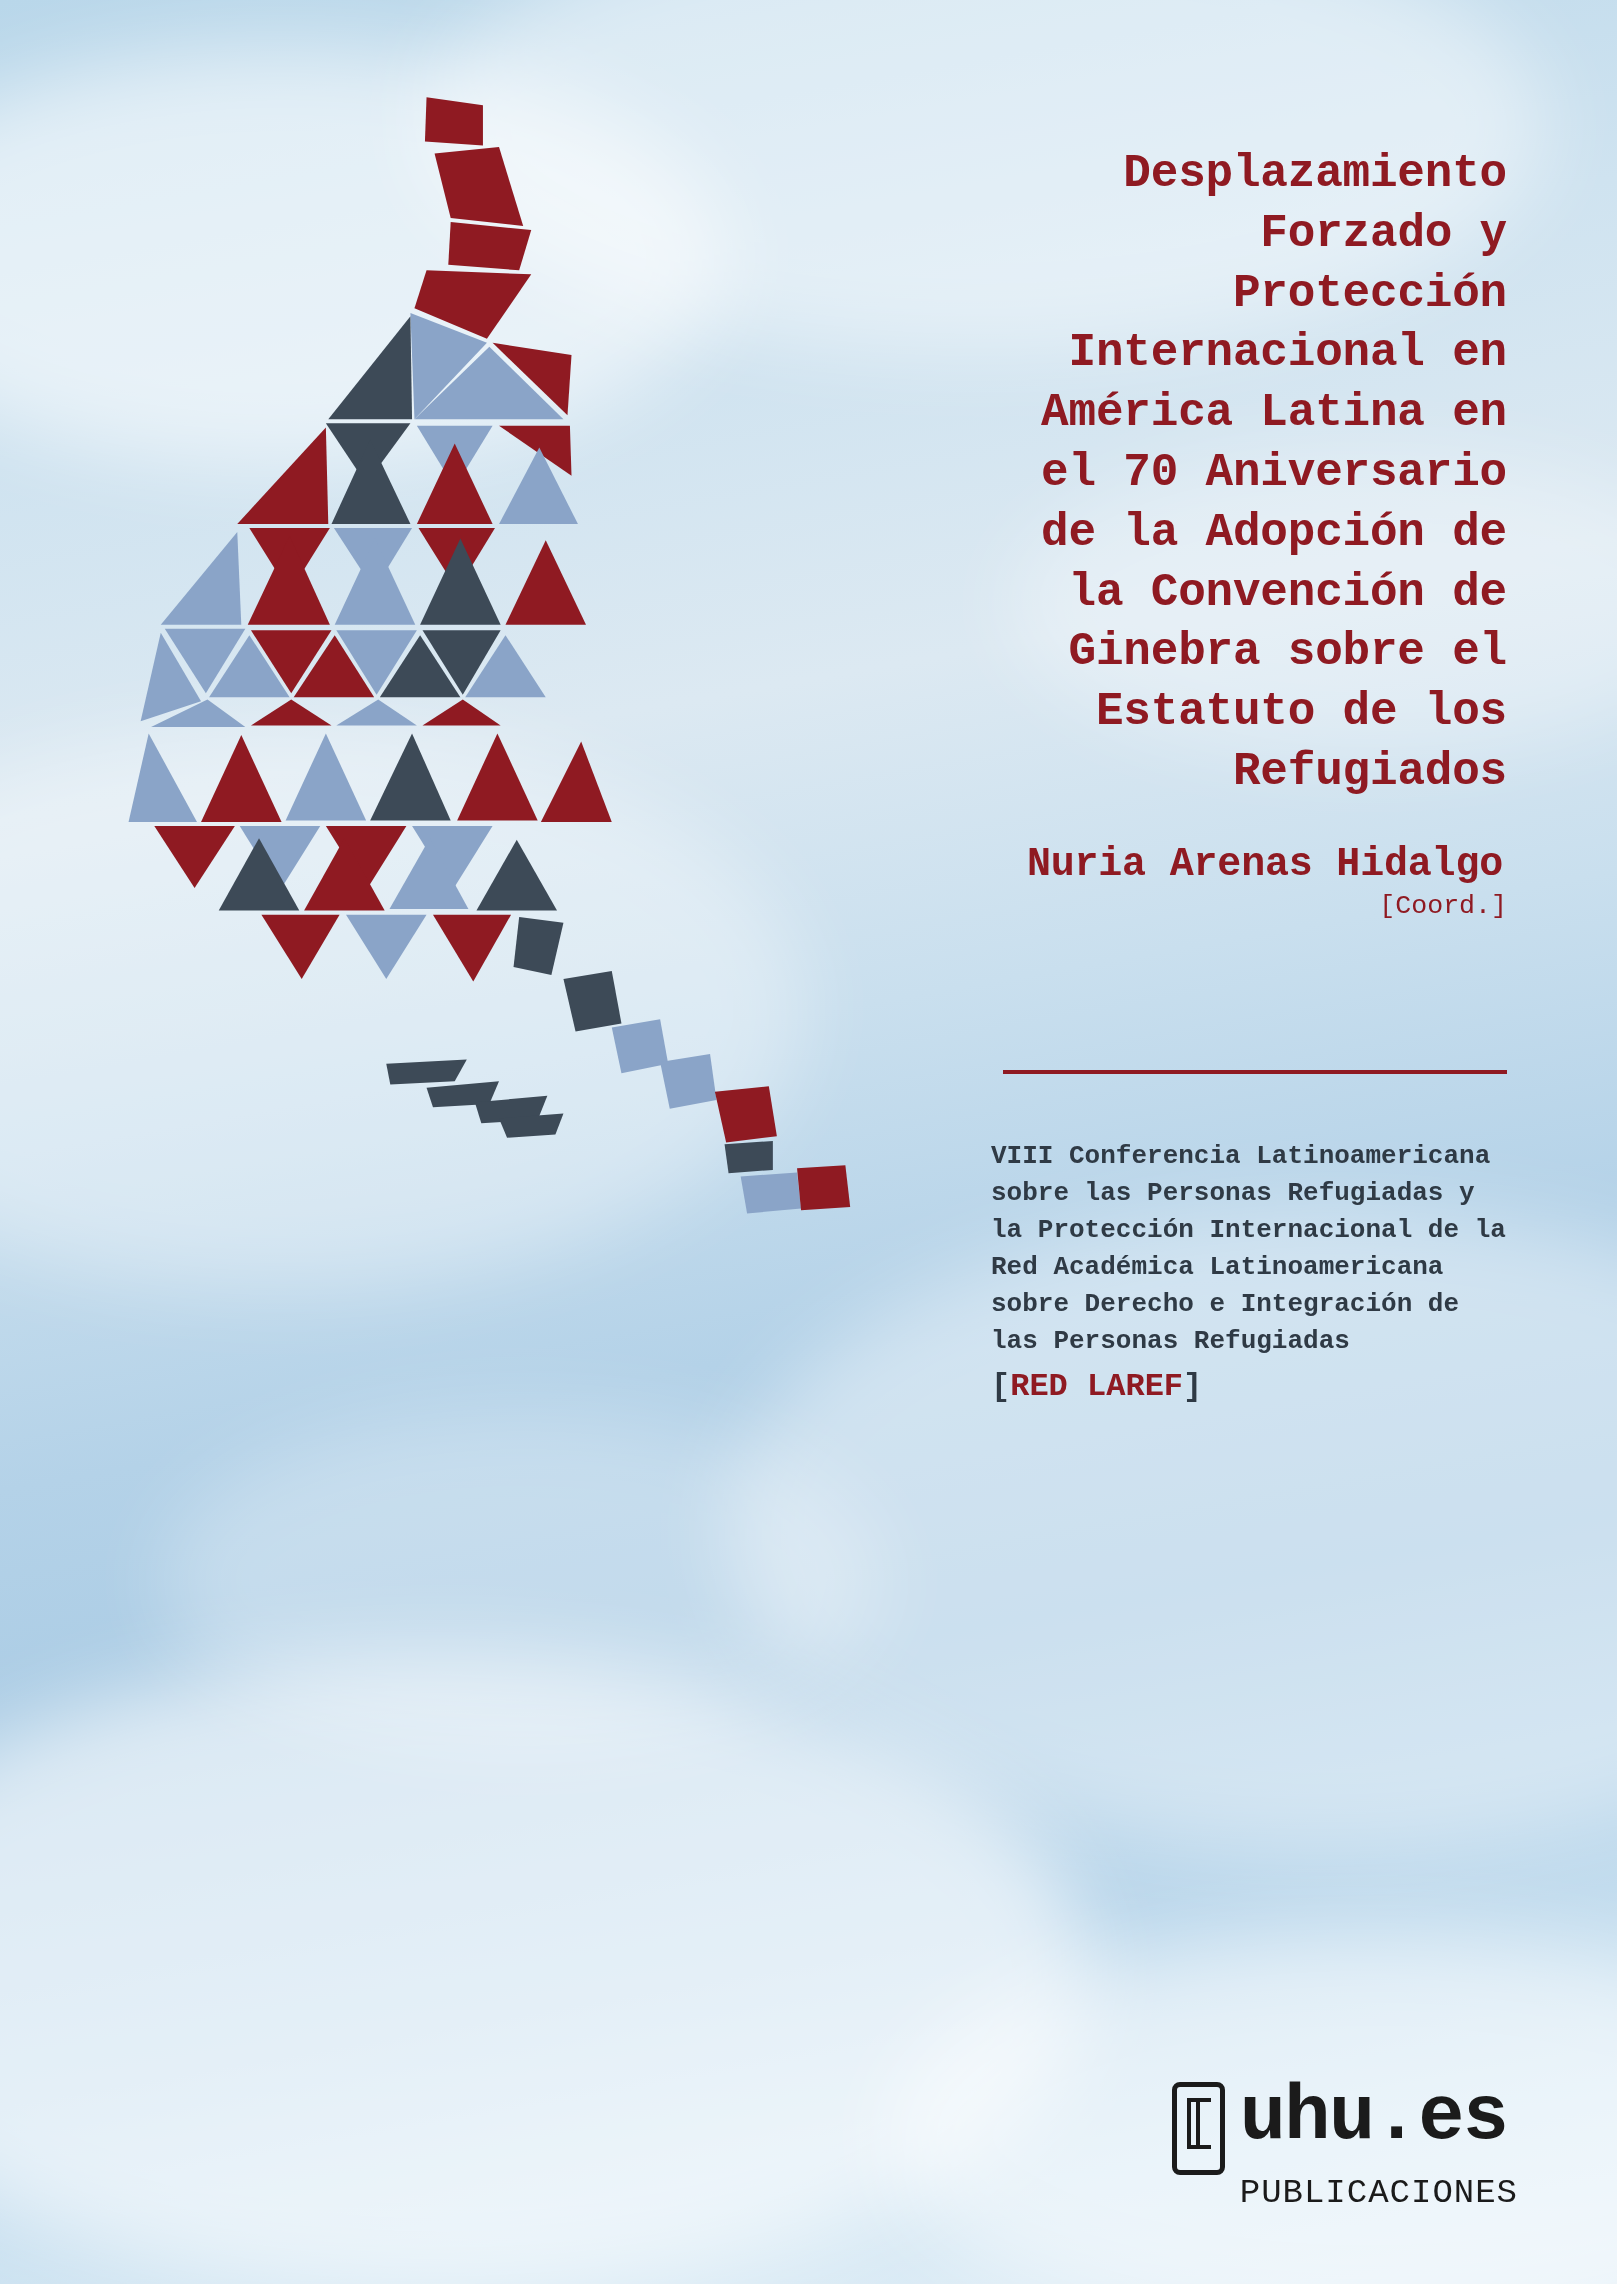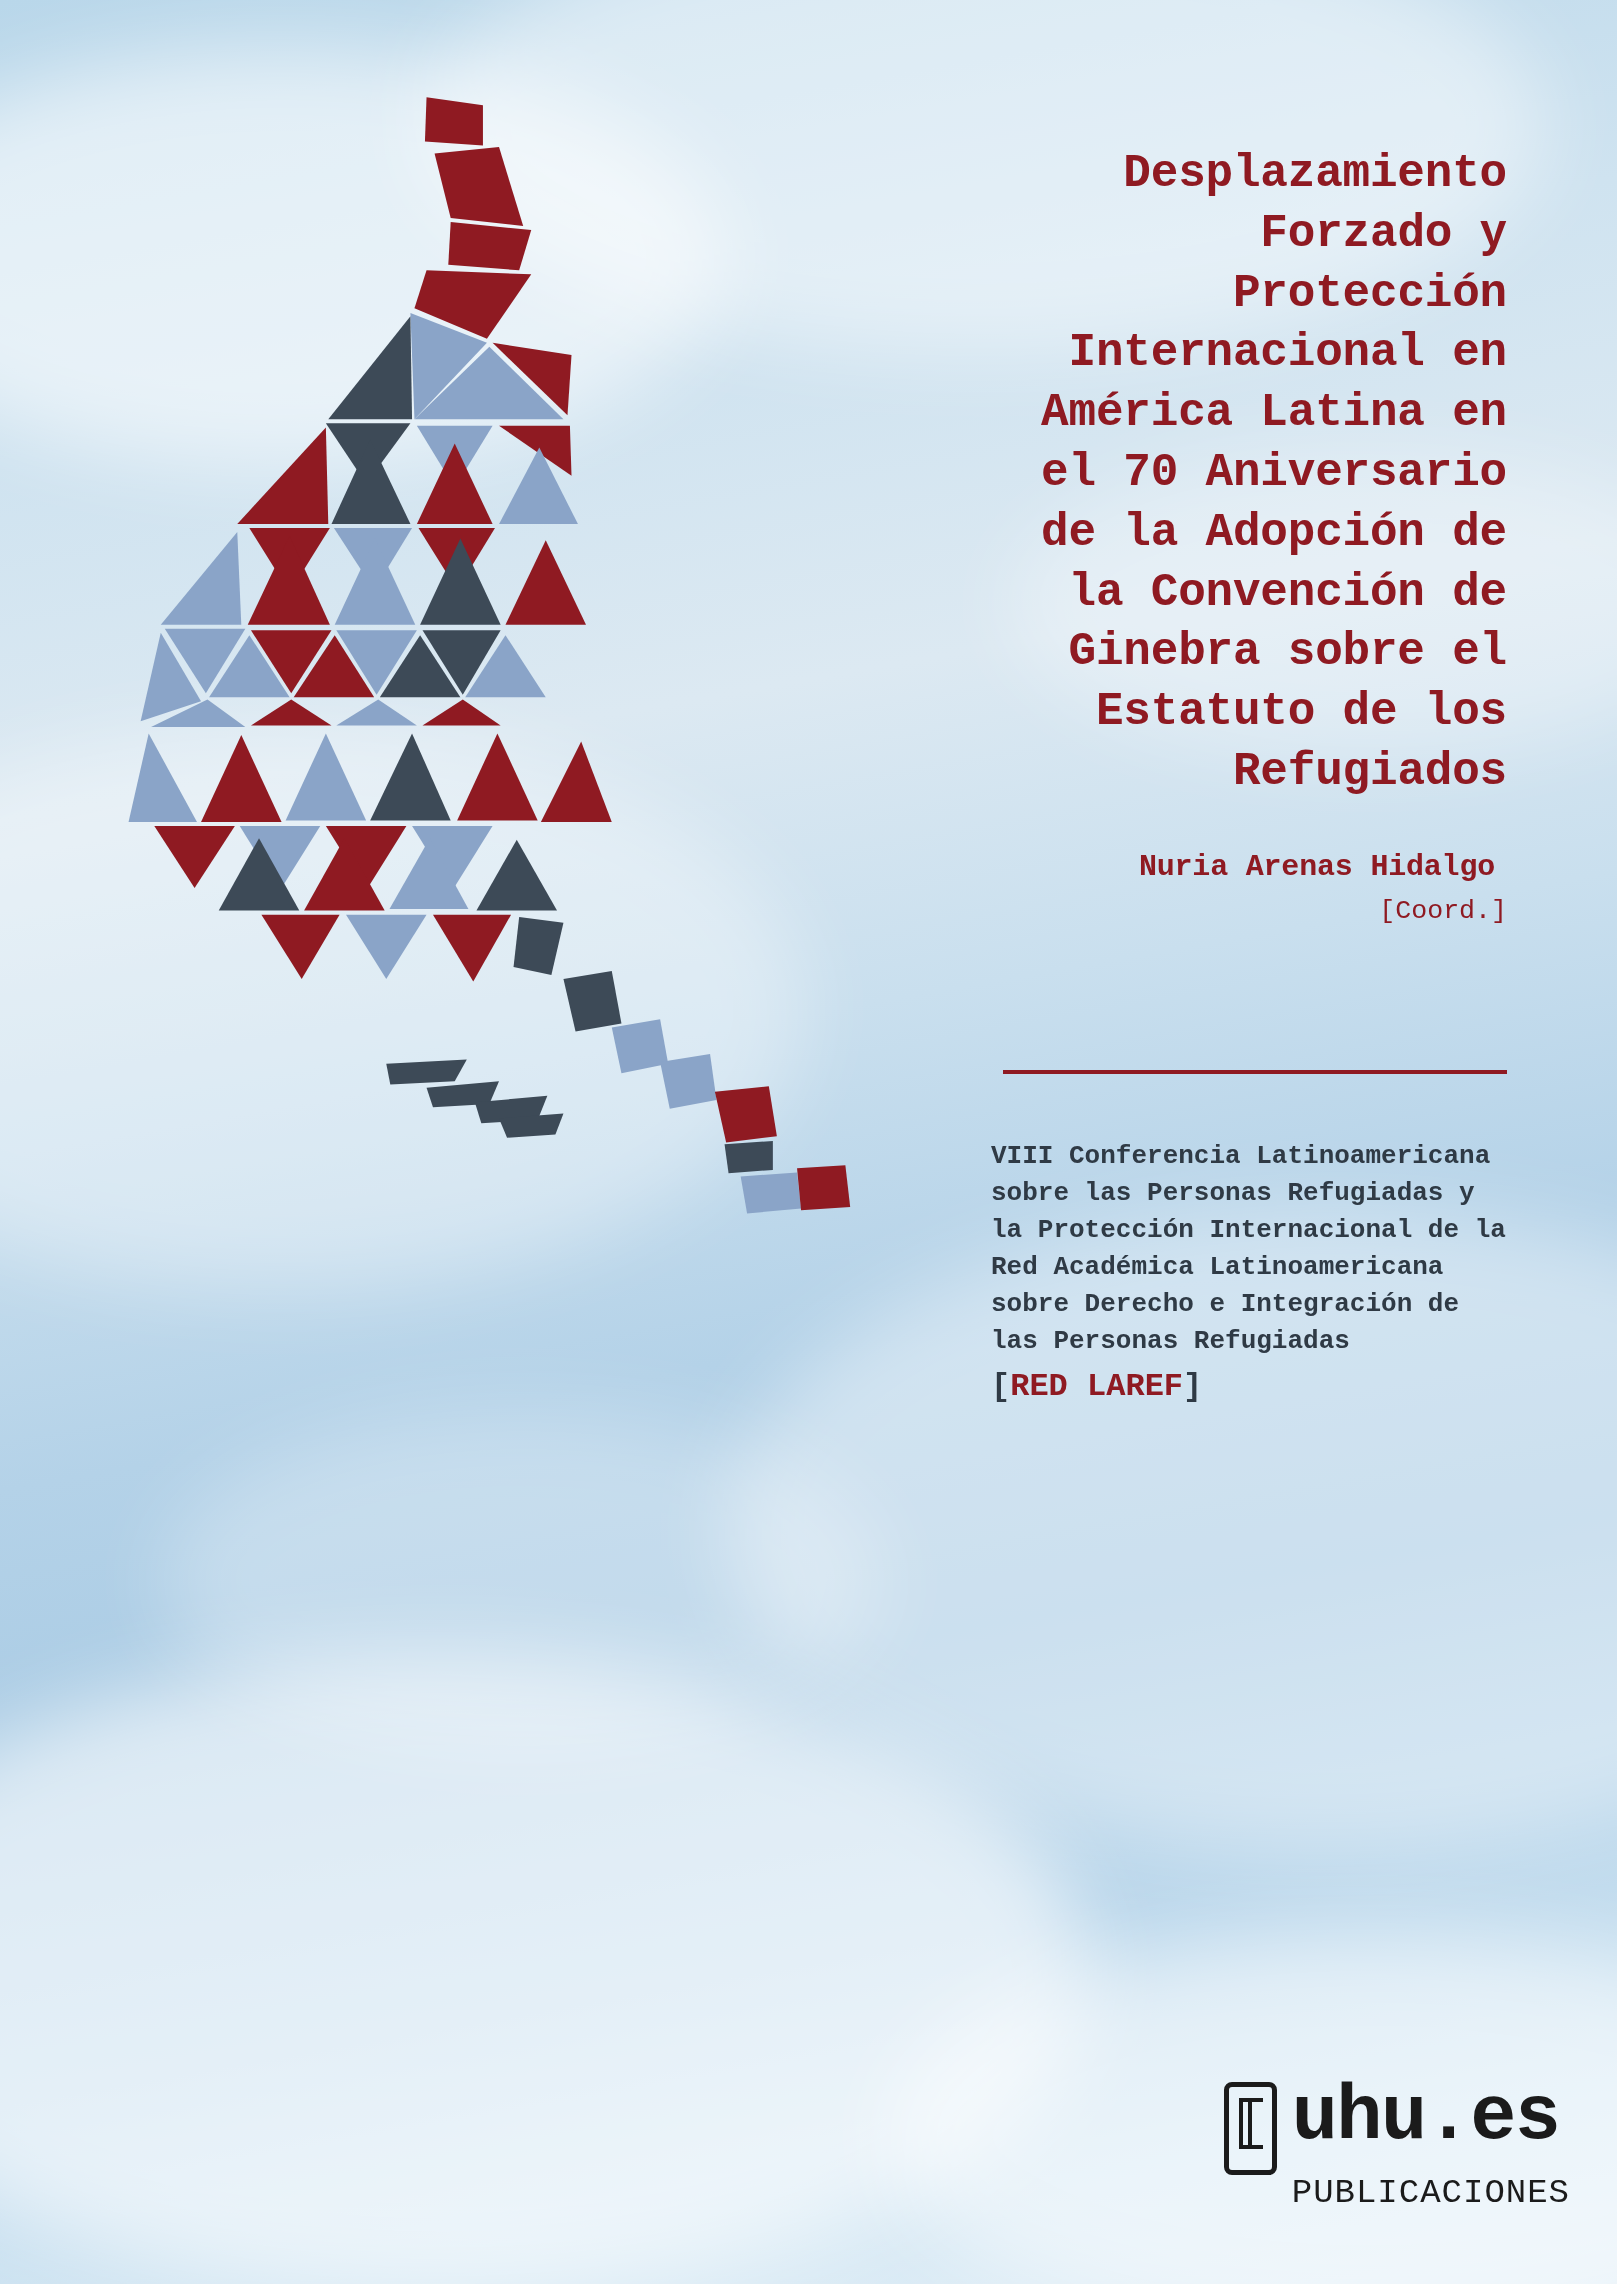--- a/index.html
+++ b/index.html
@@ -60,23 +60,23 @@
   }
   .author-block {
     position: absolute;
     left: 991px;
     top: 838px;
     width: 516px;
     text-align: right;
   }
   .author {
     color: #8f1a22;
-    font-size: 30px;
-    font-weight: bold;
-    margin: 12px;
+    font-size: 40px;
+    font-weight: bold;
+    margin: 4px;
     letter-spacing: -0.2px;
   }
   .coord {
     color: #8f1a22;
     font-size: 26.6px;
     margin: 2px 0 0 0;
     font-weight: normal;
   }
   .rule {
     position: absolute;
@@ -103,21 +103,21 @@
   .redlaref {
     color: #2f3a45;
     font-size: 32px;
     font-weight: bold;
     margin: 9px 0 0 0;
   }
   .redlaref b { color: #8f1a22; }
 
   .logo {
     position: absolute;
-    left: 1224px;
+    left: 1172px;
     top: 2079px;
     width: 346px;
     height: 125px;
     display: flex;
     align-items: flex-start;
   }
   .logo-mark {
     width: 60px;
     height: 93px;
     border: 5.6px solid #1b1b1b;

